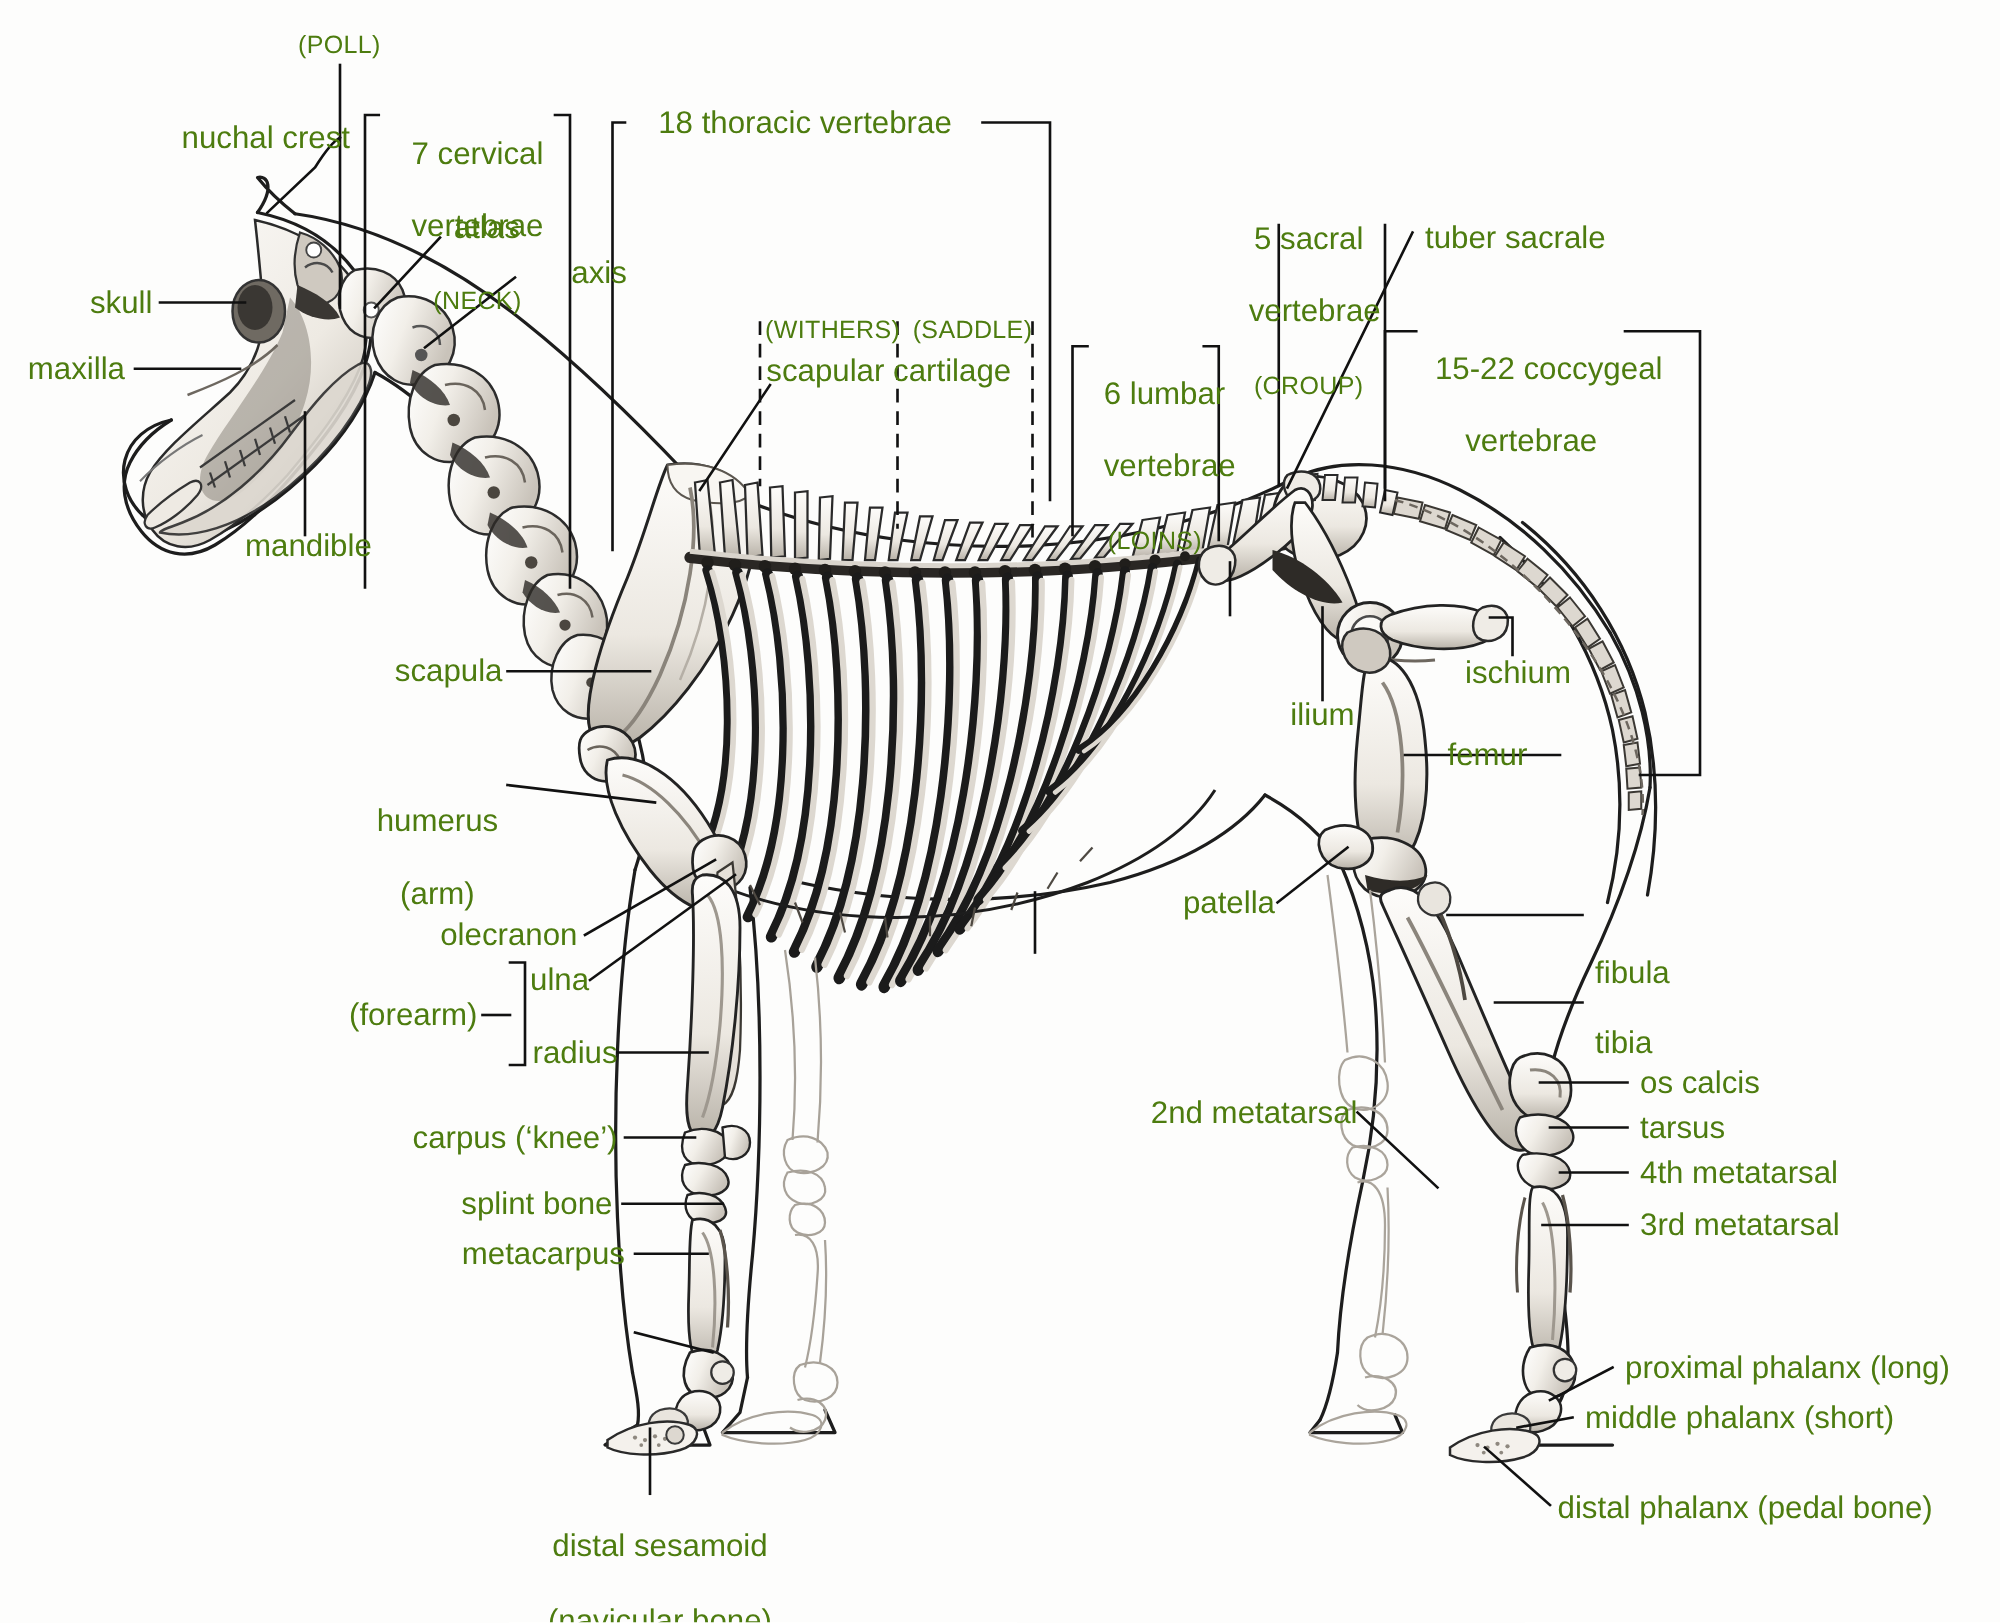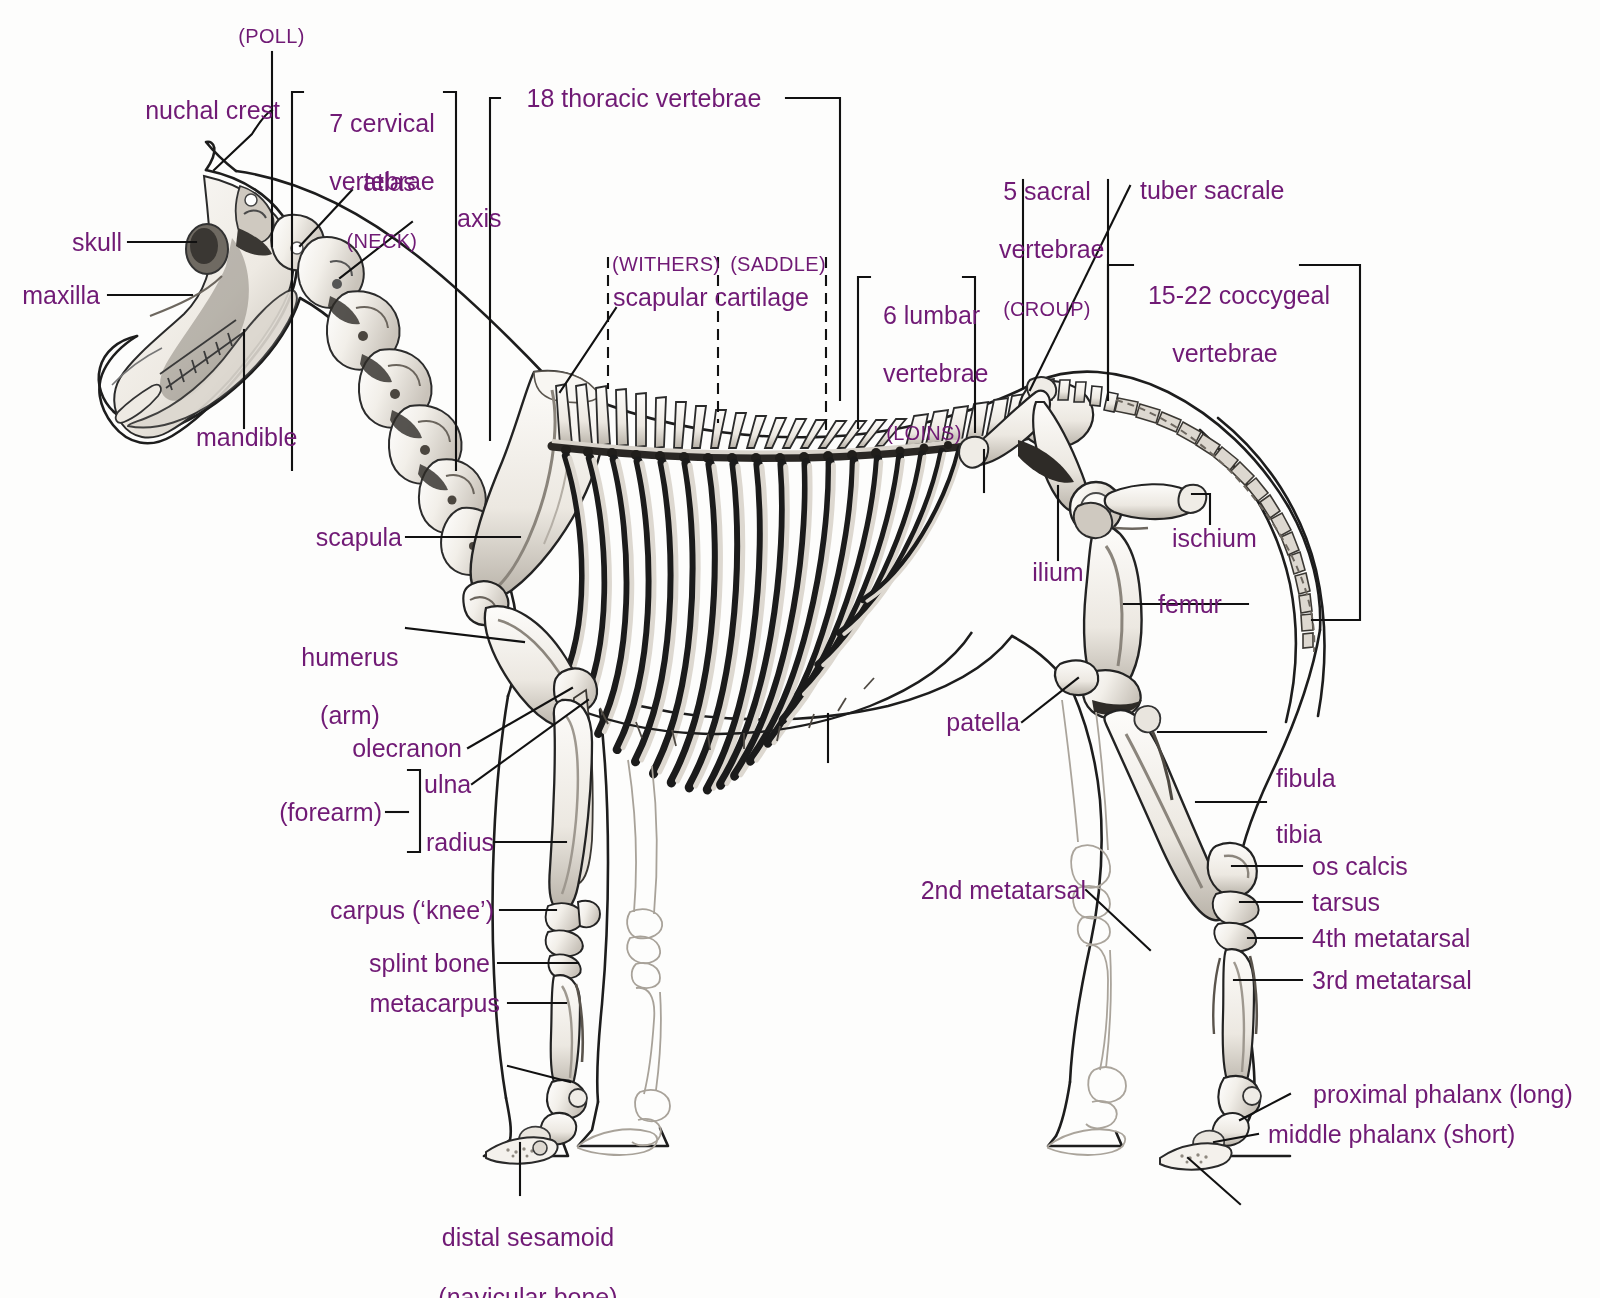--- a/index.html
+++ b/index.html
@@ -1,19 +1,19 @@
 <!DOCTYPE html>
 <html><head>
 <meta charset="utf-8">
 <style>
   html,body{margin:0;padding:0;background:#fff;}
   body{font-family:"Liberation Sans", sans-serif;color:#000;}
   #stage{position:relative;width:1600px;height:1298px;background:#fdfdfc;overflow:hidden;}
   #svgroot{position:absolute;left:0;top:0;width:1600px;height:1298px;}
-  .lbl{position:absolute;font-size:25px;line-height:29px;color:#701a75;white-space:pre;}
+  .lbl{position:absolute;font-size:25px;line-height:29px;color:#4d7c0f;white-space:pre;}
   .lbl.c{text-align:center;}
   .lbl.r{text-align:right;}
   .sc{font-size:20px;letter-spacing:.3px;}
   .cap{font-size:25px;line-height:30px;}
 </style>
 </head>
 <body>
 
 <div id="stage">
 
@@ -668,16 +668,17 @@
 <div class="lbl" style="left:1276px;top:718px;margin-top:46px;">fibula</div>
 <div class="lbl" style="left:1276px;top:820px;">tibia</div>
 
 <div class="lbl" style="left:1312px;top:852px;">os calcis</div>
 <div class="lbl" style="left:1312px;top:888px;">tarsus</div>
 <div class="lbl" style="left:1312px;top:924px;">4th metatarsal</div>
 <div class="lbl" style="left:1312px;top:966px;">3rd metatarsal</div>
 
 <div class="lbl r" style="left:830px;top:876px;width:256px;">2nd metatarsal</div>
 
-<div class="lbl" style="left:1300px;top:1080px;margin-left:13px;">proximal phalanx (long)</div>
+<div class="lbl" style="left:1300px;top:1080px;">proximal phalanx (long)</div>
 <div class="lbl" style="left:1268px;top:1120px;">middle phalanx (short)</div>
+<div class="lbl" style="left:1246px;top:1192px;">distal phalanx (pedal bone)</div>
 
 </div>
 
 </body></html>

